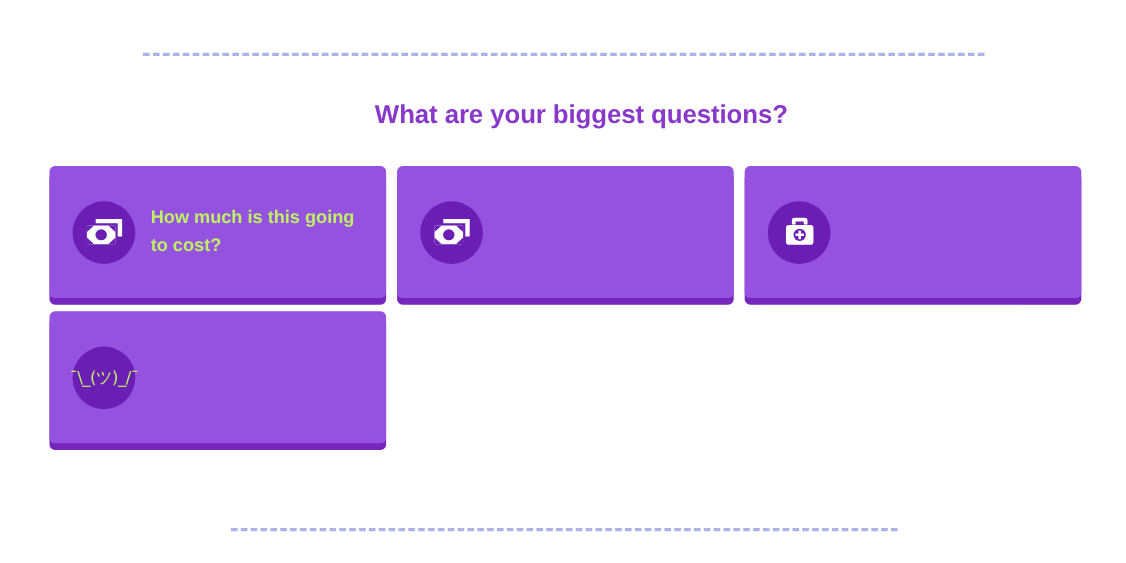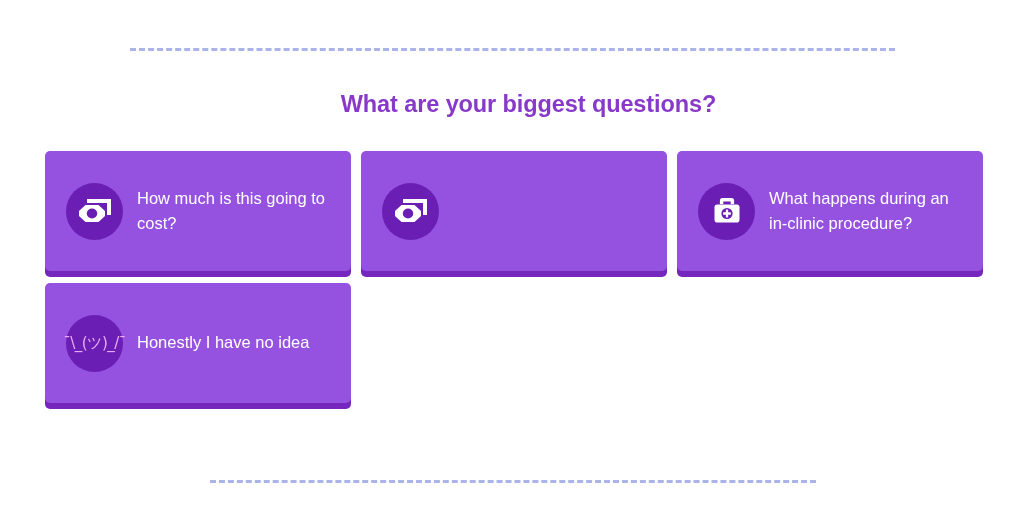--- a/index.html
+++ b/index.html
@@ -79,29 +79,29 @@
     border-radius: 50%;
     background: #6a1eb4;
     display: flex;
     align-items: center;
     justify-content: center;
     margin-right: 14px;
   }
   .card-icon-circle svg { display: block; }
 
   .card-label {
-    color: #ffffff;
+    color: #bef264;
     font-size: 16.5px;
     line-height: 1.53;
-    font-weight: 400;
+    font-weight: 700;
     max-width: 195px;
   }
 
   .shrug-glyph {
-    color: #f0abfc;
+    color: #bef264;
     font-family: "DejaVu Sans", sans-serif;
     font-size: 15px;
     line-height: 1;
     white-space: nowrap;
     letter-spacing: -0.5px;
     text-align: right;
   }
 </style>
 </head>
 <body>
@@ -144,27 +144,25 @@
   <div class="card">
     <div class="card-icon-circle">
       <svg width="30" height="30" viewBox="0 0 30 30">
         <path d="M10.5 2 h9 a2.6 2.6 0 0 1 2.6 2.6 V8 h-3.4 V5.4 h-7.4 V8 H7.9 V4.6 A2.6 2.6 0 0 1 10.5 2 Z" fill="#ffffff"></path>
         <rect x="2.5" y="8.5" width="25" height="18" rx="2.8" fill="#ffffff"></rect>
         <circle cx="15" cy="17.5" r="5.6" fill="#6a1eb4"></circle>
         <rect x="13.85" y="13.6" width="2.3" height="7.8" rx="0.4" fill="#ffffff"></rect>
         <rect x="11.1" y="16.35" width="7.8" height="2.3" rx="0.4" fill="#ffffff"></rect>
       </svg>
     </div>
-    <div class="card-label">What happens during an in-clinic procedure?</div>
   </div>
 
 
 
   <div class="card">
     <div class="card-icon-circle">
       <span class="shrug-glyph">¯\_(ツ)_/¯</span>
     </div>
-    <div class="card-label">Honestly I have no idea</div>
   </div>
 
 </div>
 
 <div class="rule" id="rule-bottom"></div>
 
 </body></html>

